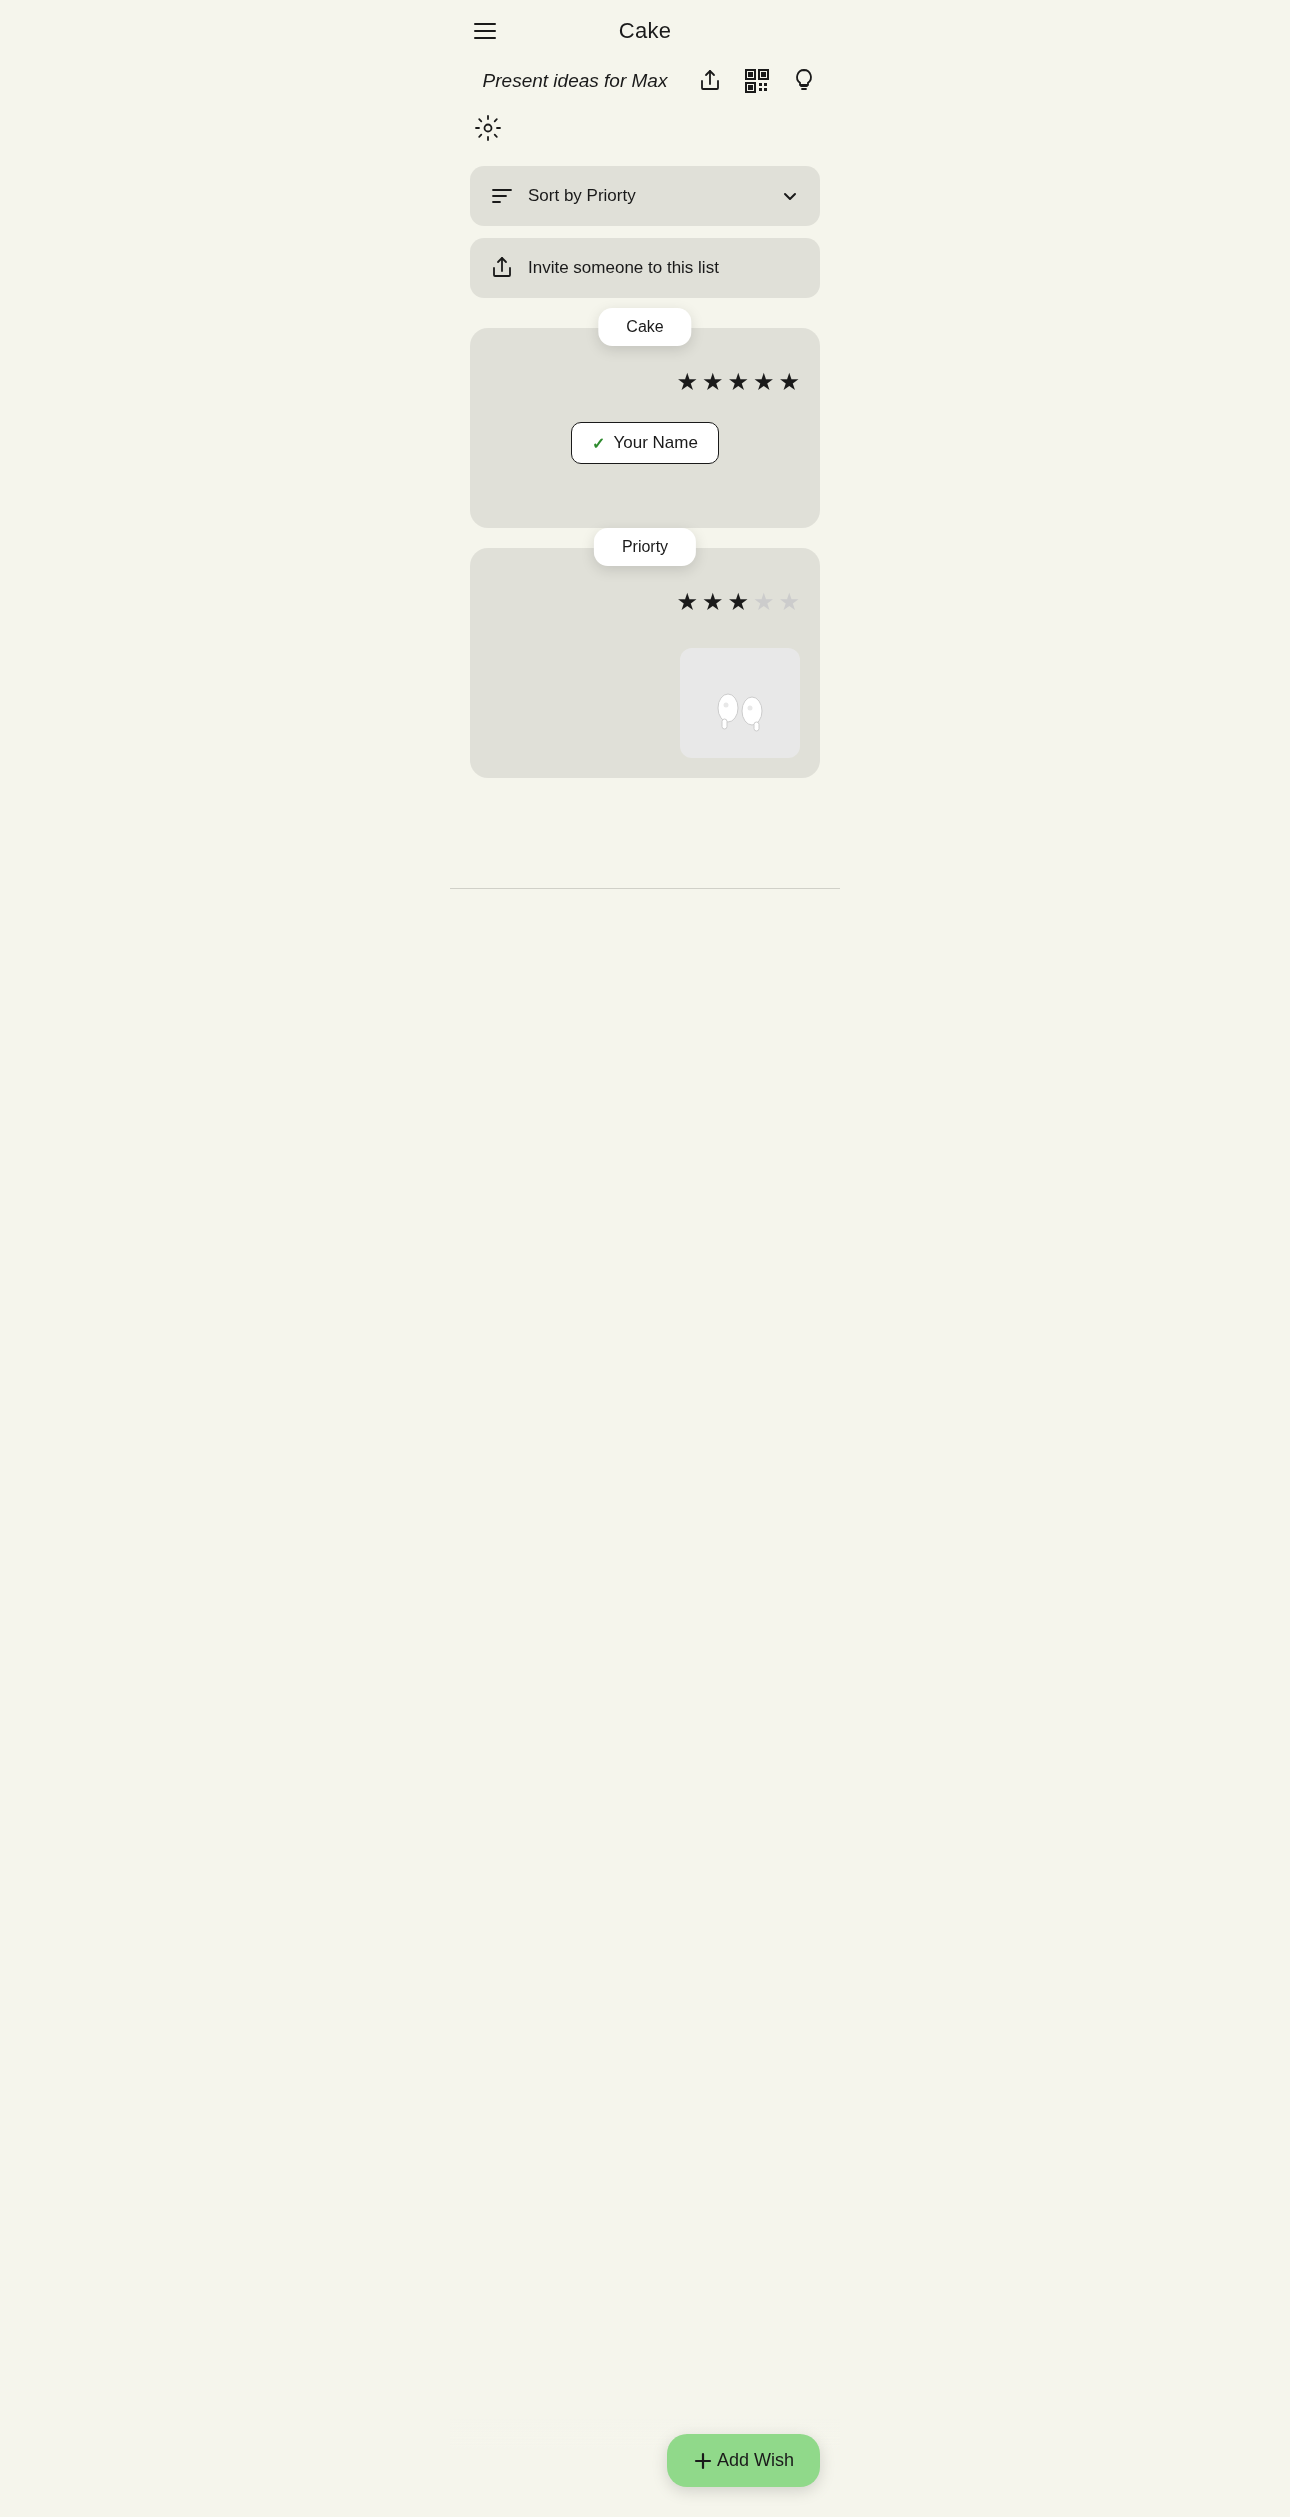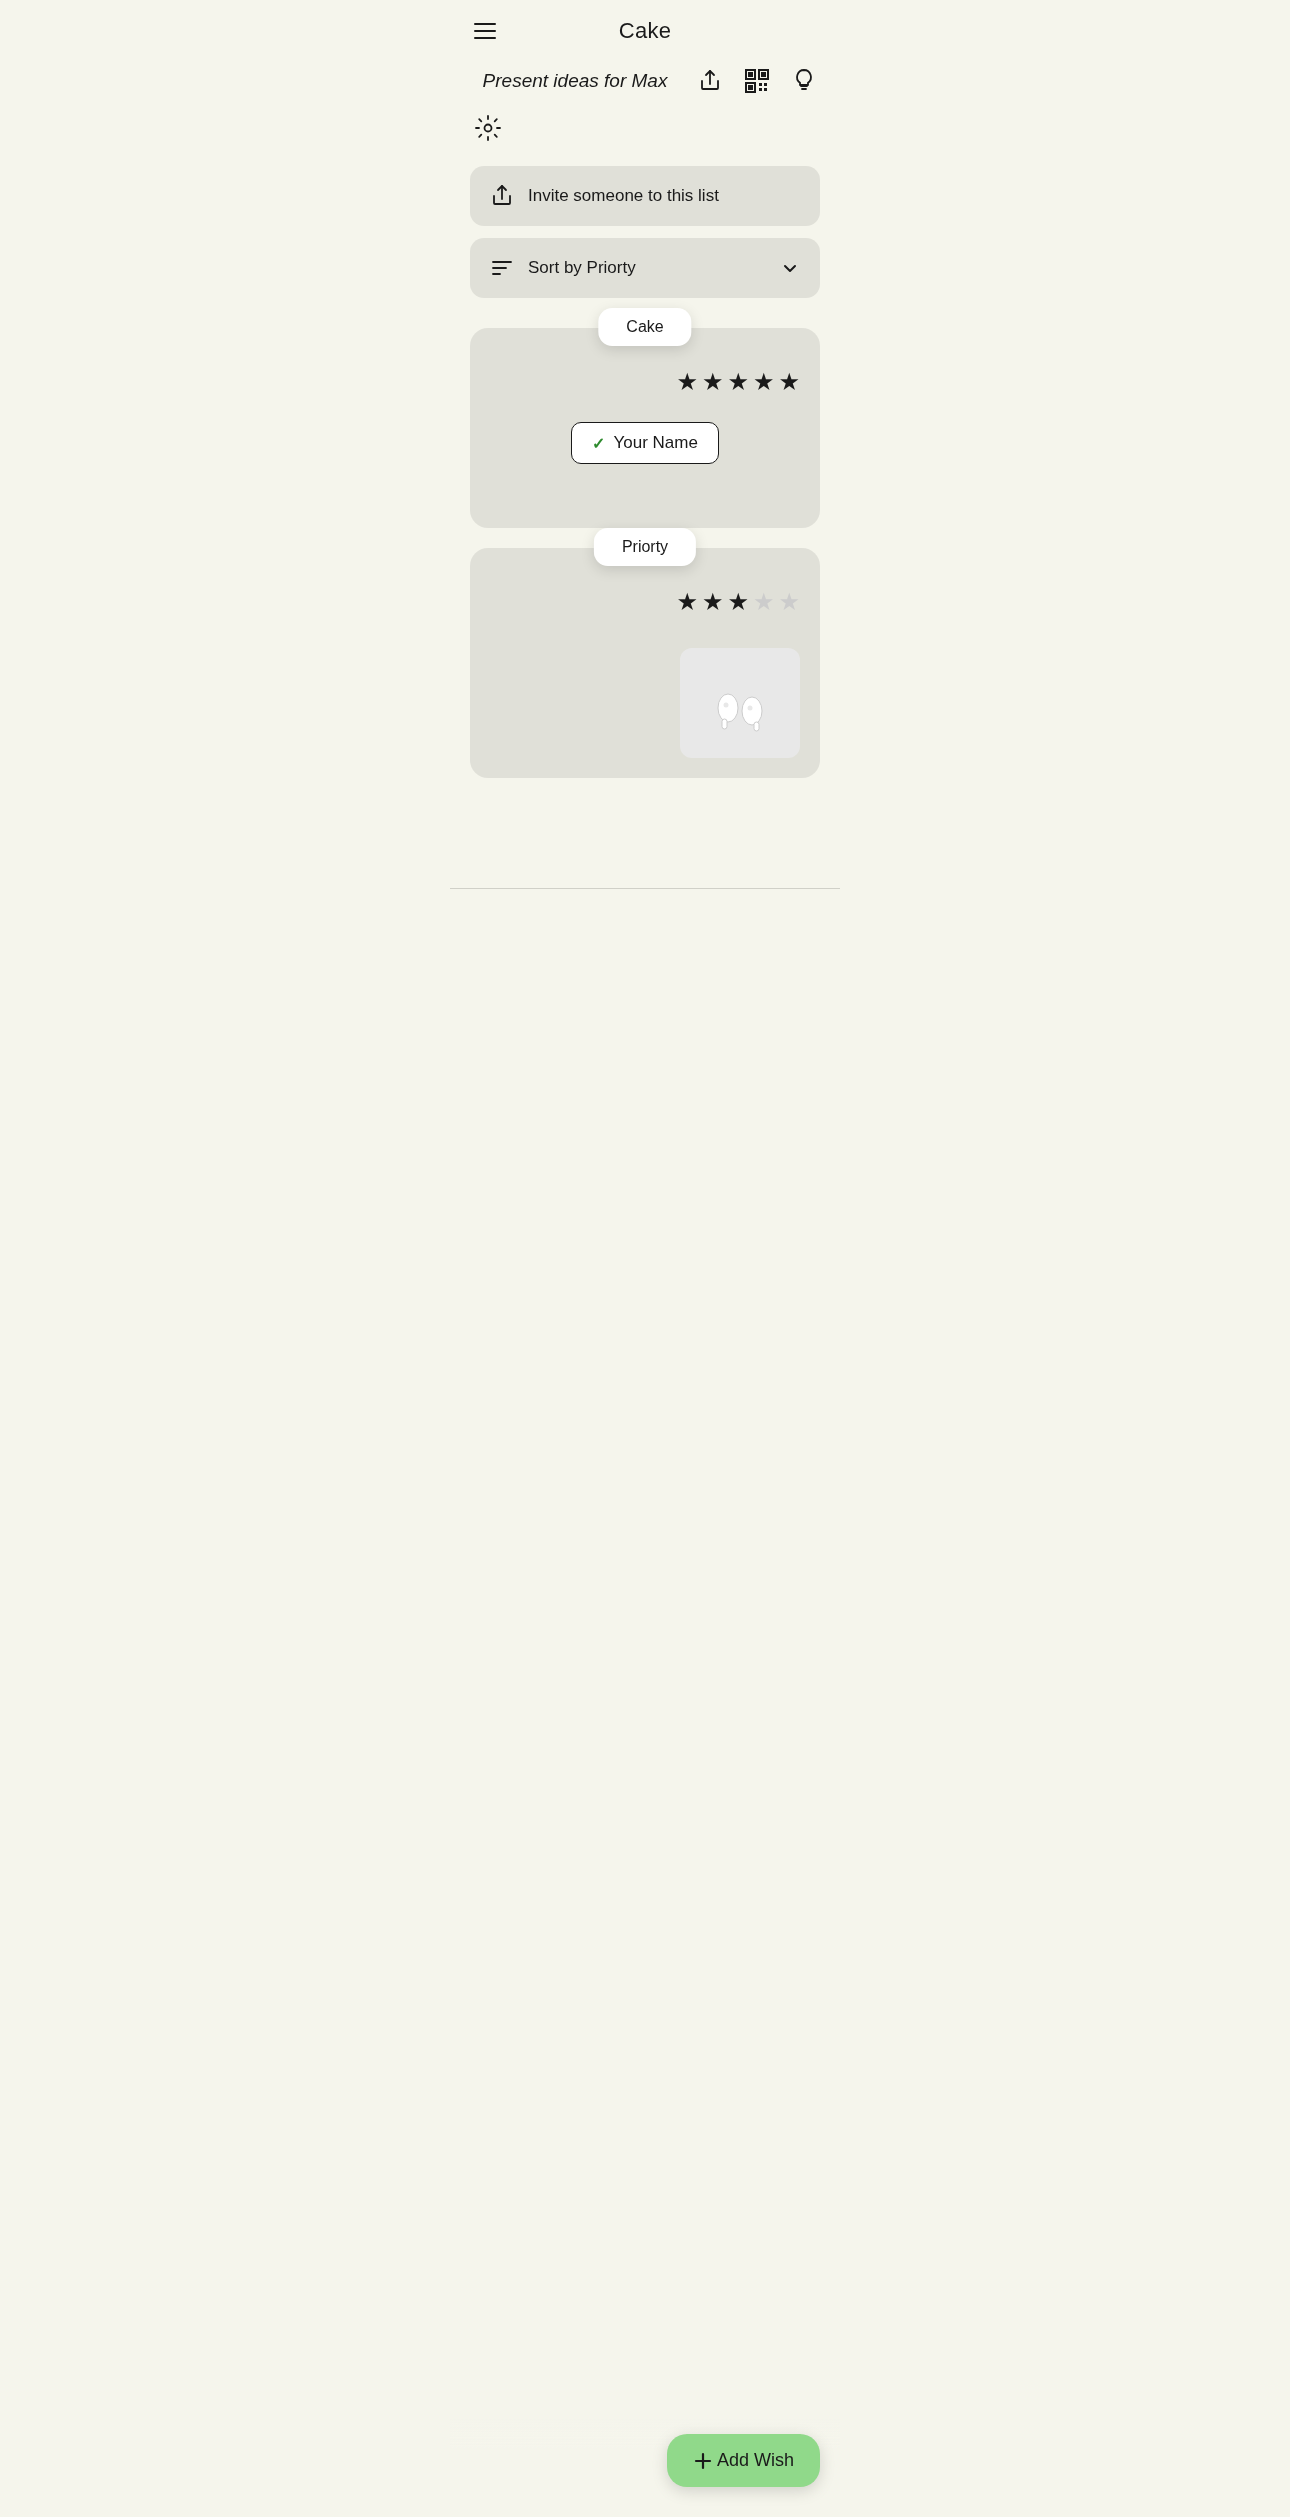--- a/index.html
+++ b/index.html
@@ -330,42 +330,42 @@
   <button class="settings-btn" aria-label="Settings">
     <svg width="28" height="28" viewBox="0 0 28 28" fill="none" stroke="#1a1a1a" stroke-width="1.8" stroke-linecap="round" stroke-linejoin="round">
       <circle cx="14" cy="14" r="3.5"></circle>
       <path d="M14 2v3M14 23v3M2 14h3M23 14h3M5.2 5.2l2.1 2.1M20.7 20.7l2.1 2.1M5.2 22.8l2.1-2.1M20.7 7.3l2.1-2.1"></path>
     </svg>
   </button>
 </div>
 
 <div class="action-area">
 
-  <button class="action-btn">
-    <svg width="24" height="24" viewBox="0 0 24 24" fill="none" stroke="#1a1a1a" stroke-width="1.8" stroke-linecap="round" stroke-linejoin="round">
-      <path d="M4 12v7a1 1 0 001 1h14a1 1 0 001-1v-7"></path>
-      <polyline points="16 6 12 2 8 6"></polyline>
-      <line x1="12" y1="2" x2="12" y2="15"></line>
-    </svg>
-    <span class="action-btn-label">Invite someone to this list</span>
-  </button>
-
   <button class="action-btn sort-btn">
     <div class="sort-left">
       <svg width="24" height="24" viewBox="0 0 24 24" fill="none" stroke="#1a1a1a" stroke-width="1.8" stroke-linecap="round" stroke-linejoin="round">
         <line x1="3" y1="6" x2="21" y2="6"></line>
         <line x1="3" y1="12" x2="16" y2="12"></line>
         <line x1="3" y1="18" x2="10" y2="18"></line>
       </svg>
       <span class="action-btn-label">Sort by Priorty</span>
     </div>
     <svg width="20" height="20" viewBox="0 0 20 20" fill="none" stroke="#1a1a1a" stroke-width="2" stroke-linecap="round" stroke-linejoin="round">
       <polyline points="5 8 10 13 15 8"></polyline>
     </svg>
   </button>
+
+  <button class="action-btn">
+    <svg width="24" height="24" viewBox="0 0 24 24" fill="none" stroke="#1a1a1a" stroke-width="1.8" stroke-linecap="round" stroke-linejoin="round">
+      <path d="M4 12v7a1 1 0 001 1h14a1 1 0 001-1v-7"></path>
+      <polyline points="16 6 12 2 8 6"></polyline>
+      <line x1="12" y1="2" x2="12" y2="15"></line>
+    </svg>
+    <span class="action-btn-label">Invite someone to this list</span>
+  </button>
 </div>
 
 <div class="cards-area">
 
   <div class="wish-card">
     <div class="wish-card-title-badge">
       <span>Cake</span>
     </div>
     <div class="wish-card-content">
       <div class="stars-row">

